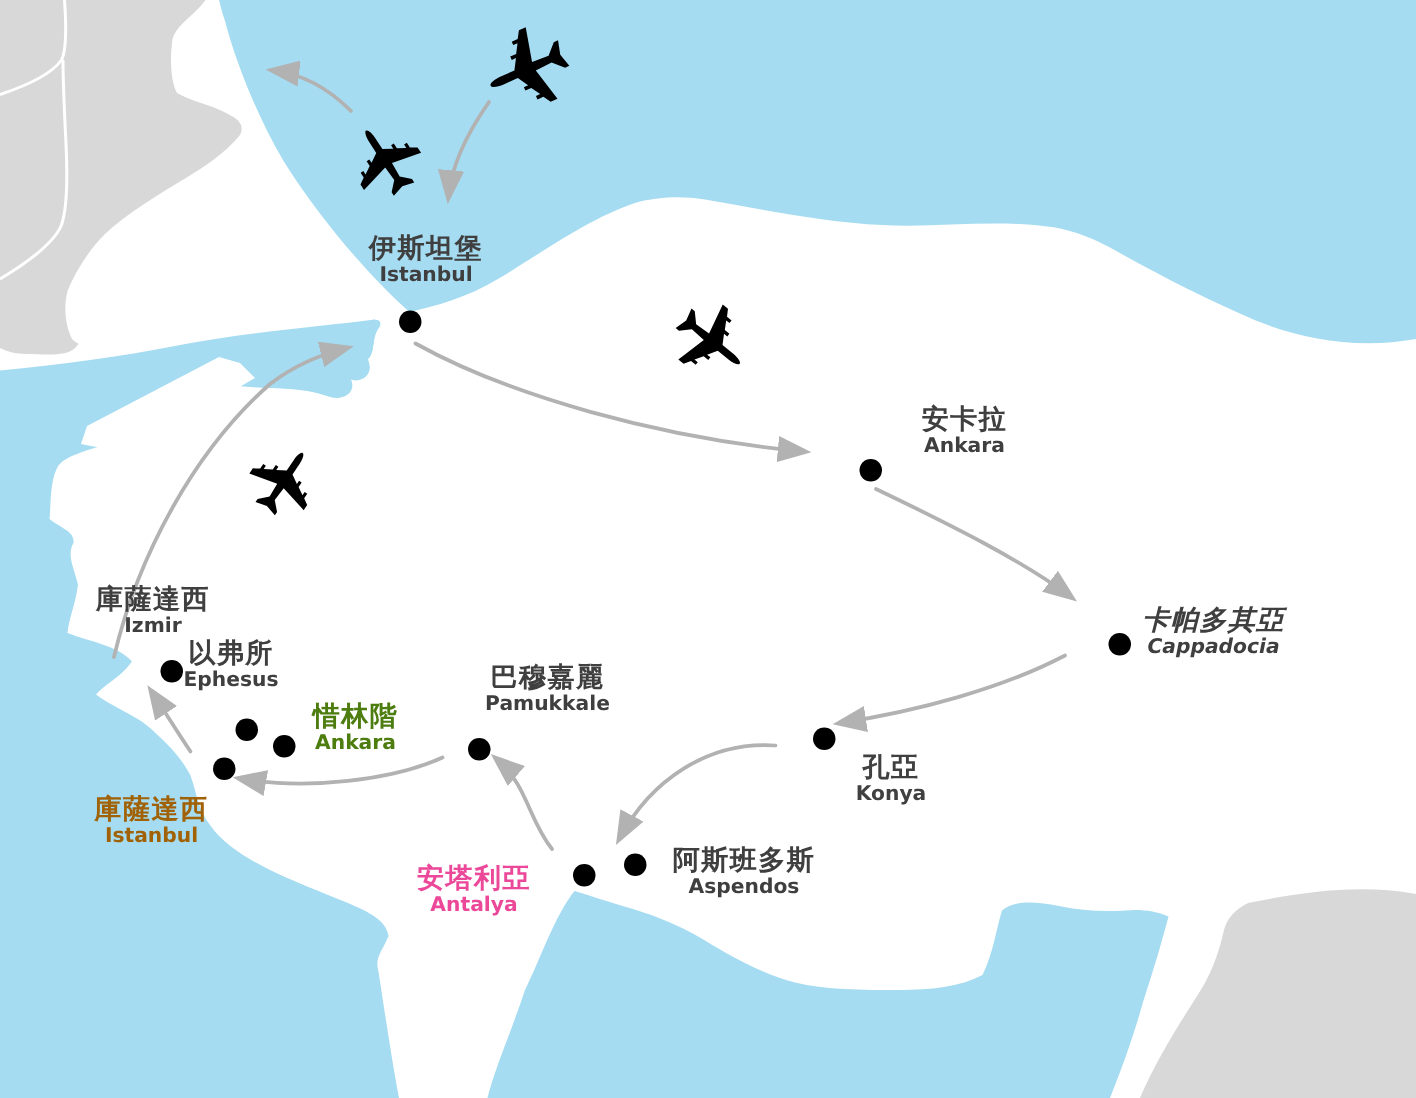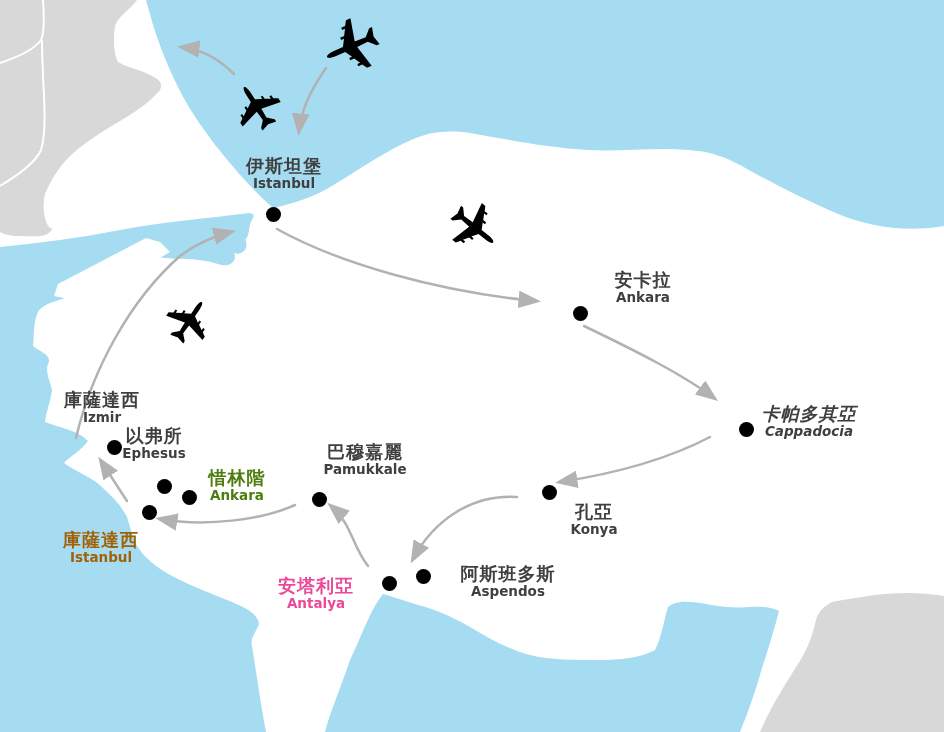--- a/index.html
+++ b/index.html
@@ -128,21 +128,21 @@
       </div>
       <div class="city">
         <div class="city-dot" style="left: 523.5px; top: 484.5px; background: rgb(0, 0, 0);"></div>
         <div class="city-label" style="left: 576px; top: 502px; color: #404040;">
           <div class="cn">孔亞</div>
           <div class="en">Konya</div>
         </div>
       </div>
       <div class="city">
         <div class="city-dot" style="left: 397.5px; top: 568.5px; background: rgb(0, 0, 0);"></div>
-        <div class="city-label" style="left: 478px; top: 564px; color: rgb(63, 63, 63); margin-left: 12px;">
+        <div class="city-label" style="left: 478px; top: 564px; color: rgb(63, 63, 63);">
           <div class="cn">阿斯班多斯</div>
           <div class="en">Aspendos</div>
         </div>
       </div>
       <div class="city">
         <div class="city-dot" style="left: 363.5px; top: 575.5px; background: rgb(0, 0, 0);"></div>
         <div class="city-label" style="left: 298px; top: 576px; color: #ec4899;">
           <div class="cn">安塔利亞</div>
           <div class="en">Antalya</div>
         </div>

